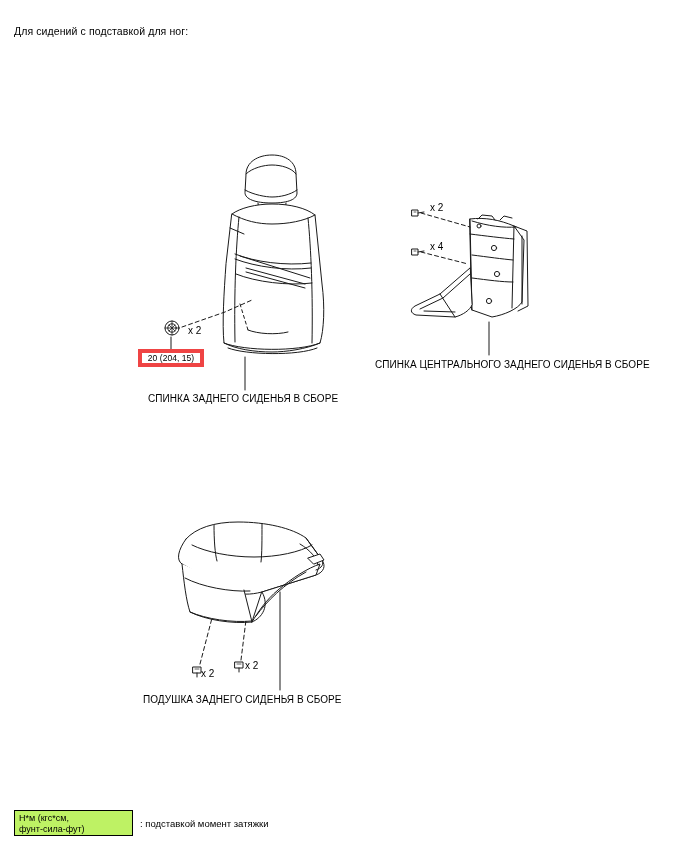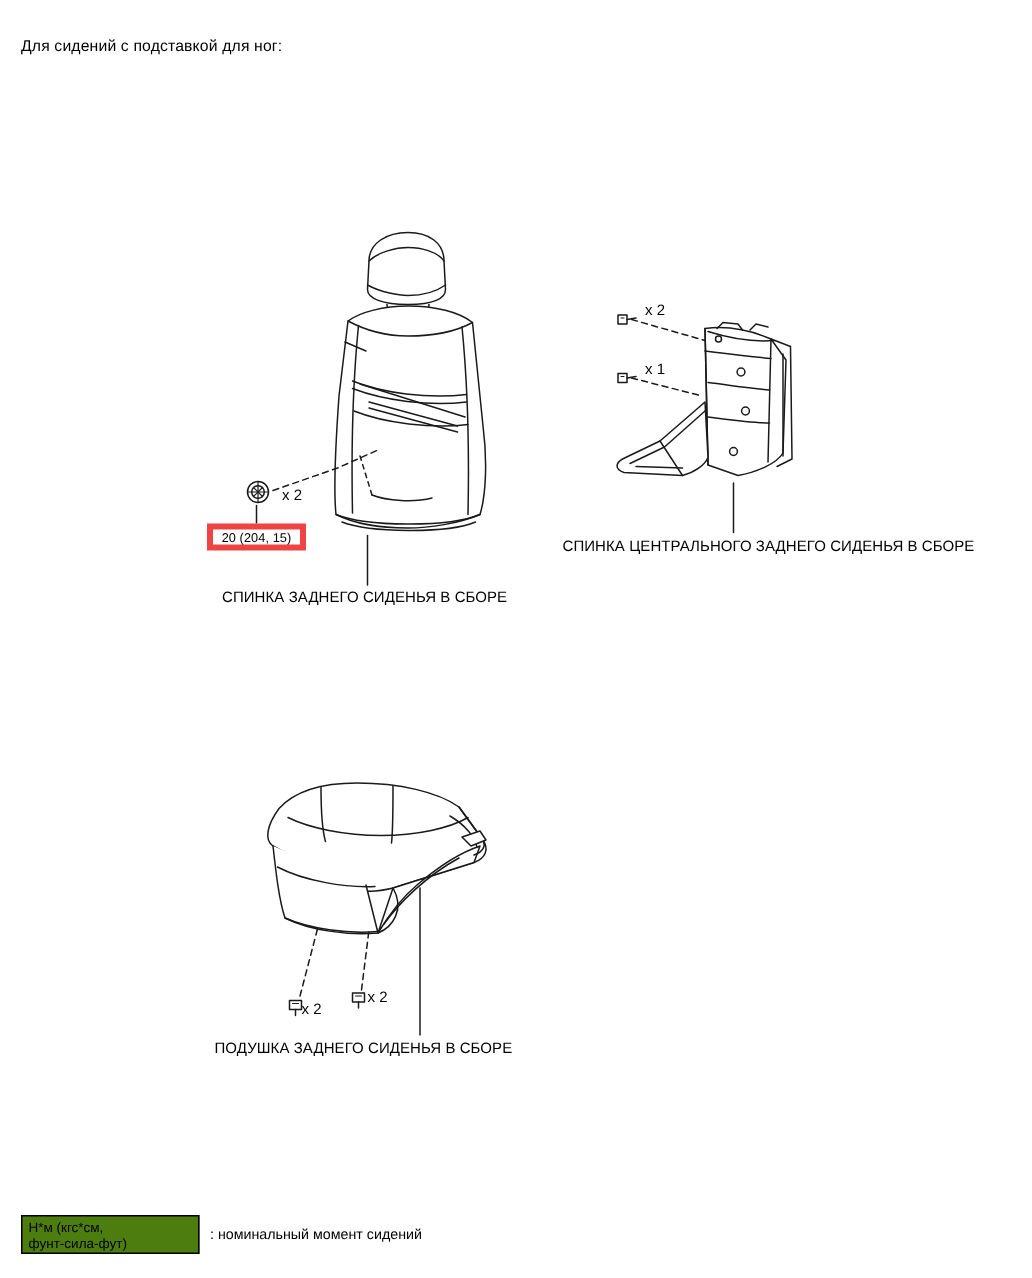--- a/index.html
+++ b/index.html
@@ -67,21 +67,21 @@
     position: absolute;
     left: 14px;
     top: 798px;
     width: 119px;
     height: 26px;
     border: 1px solid #000;
     box-sizing: border-box;
     padding: 2px 4px;
     font-size: 9px;
     line-height: 11px;
-    background: #4d7c0f;
+    background: #bef264;
   }
   .legend-text {
     position: absolute;
     left: 140px;
     top: 806px;
     font-size: 9.5px;
     white-space: nowrap;
   }
   .footer-mark {
     position: absolute;
@@ -264,30 +264,30 @@
     </g>
   </svg>
 
   <div class="xlabel x2-backrest">x 2</div>
 
   <div class="torque-box">20 (204, 15)</div>
 
   <div class="caption cap-backrest">СПИНКА ЗАДНЕГО СИДЕНЬЯ В СБОРЕ</div>
 
   <div class="xlabel x2-center">x 2</div>
-  <div class="xlabel x4-center">x 1</div>
+  <div class="xlabel x4-center">x 4</div>
 
   <div class="caption cap-center">СПИНКА ЦЕНТРАЛЬНОГО ЗАДНЕГО СИДЕНЬЯ В СБОРЕ</div>
 
   <div class="xlabel x2-cushion-left">x 2</div>
   <div class="xlabel x2-cushion-right">x 2</div>
 
   <div class="caption cap-cushion">ПОДУШКА ЗАДНЕГО СИДЕНЬЯ В СБОРЕ</div>
 
   <div class="legend-box">
     <div>Н*м (кгс*см,</div>
     <div>фунт-сила-фут)</div>
   </div>
-  <div class="legend-text">: номинальный момент сидений</div>
+  <div class="legend-text">: подставкой момент затяжки</div>
 
   <div class="footer-mark">т</div>
 
 </div>
 
 </body></html>

